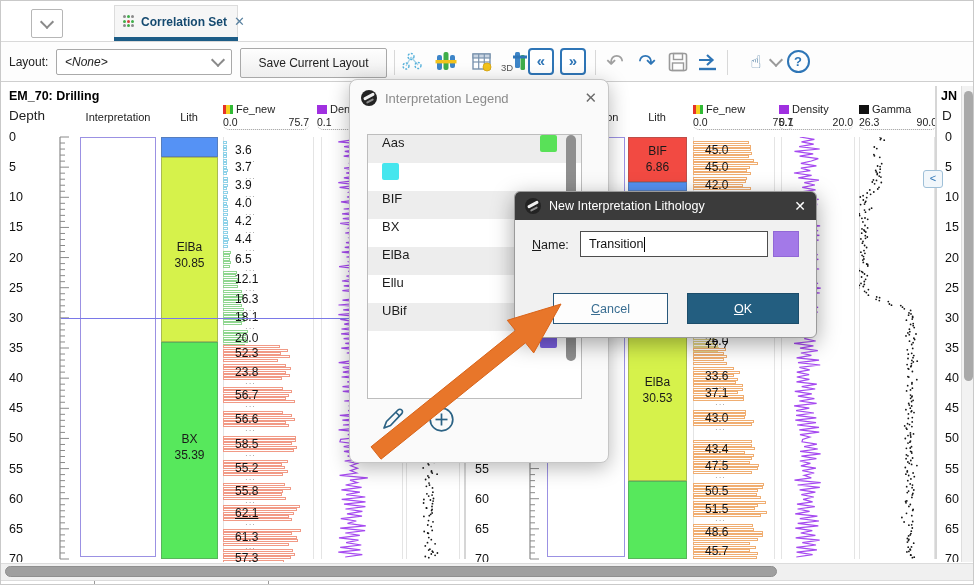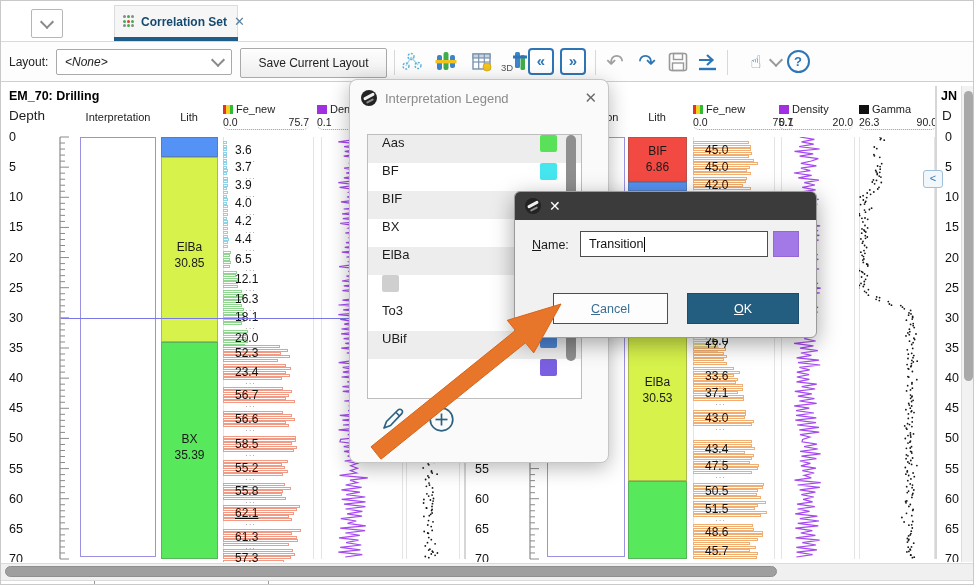--- a/index.html
+++ b/index.html
@@ -453,21 +453,21 @@
         <div class="febar" style="left: 222px; top: 269.926px; width: 58.1093px; height: 3px; border: 1px solid rgb(241, 154, 134);"></div>
         <div class="febar" style="left: 222px; top: 273.326px; width: 66.8568px; height: 3px; border: 1px solid rgb(241, 154, 134);"></div>
         <div class="febar" style="left: 222px; top: 276.726px; width: 54.885px; height: 3px; border: 1px solid rgb(241, 154, 134);"></div>
         <div class="felabel" style="left: 234px; top: 271.426px;">52.3</div>
         <div class="fedots" style="left: 244px; top: 282.426px;">···</div>
         <div class="febar" style="left: 222px; top: 281.814px; width: 63.0471px; height: 3px; border: 1px solid rgb(241, 154, 134);"></div>
         <div class="febar" style="left: 222px; top: 285.214px; width: 68.3425px; height: 3px; border: 1px solid rgb(241, 154, 134);"></div>
         <div class="febar" style="left: 222px; top: 288.614px; width: 62.5685px; height: 3px; border: 1px solid rgb(241, 154, 134);"></div>
         <div class="febar" style="left: 222px; top: 292.014px; width: 67.0721px; height: 3px; border: 1px solid rgb(241, 154, 134);"></div>
         <div class="febar" style="left: 222px; top: 295.414px; width: 59.4824px; height: 3px; border: 1px solid rgb(241, 154, 134);"></div>
-        <div class="felabel" style="left: 234px; top: 290.114px;">23.4</div>
+        <div class="felabel" style="left: 234px; top: 290.114px;">23.8</div>
         <div class="fedots" style="left: 244px; top: 301.114px;">···</div>
         <div class="febar" style="left: 222px; top: 304.723px; width: 60.3753px; height: 3px; border: 1px solid rgb(241, 154, 134);"></div>
         <div class="febar" style="left: 222px; top: 308.123px; width: 69.0102px; height: 3px; border: 1px solid rgb(241, 154, 134);"></div>
         <div class="febar" style="left: 222px; top: 311.523px; width: 66.2387px; height: 3px; border: 1px solid rgb(241, 154, 134);"></div>
         <div class="febar" style="left: 222px; top: 314.923px; width: 62.6625px; height: 3px; border: 1px solid rgb(241, 154, 134);"></div>
         <div class="febar" style="left: 222px; top: 318.323px; width: 71.5818px; height: 3px; border: 1px solid rgb(241, 154, 134);"></div>
         <div class="felabel" style="left: 234px; top: 313.023px;">56.7</div>
         <div class="fedots" style="left: 244px; top: 324.023px;">···</div>
         <div class="febar" style="left: 222px; top: 328.837px; width: 59.8687px; height: 3px; border: 1px solid rgb(241, 154, 134);"></div>
         <div class="febar" style="left: 222px; top: 332.237px; width: 68.8852px; height: 3px; border: 1px solid rgb(241, 154, 134);"></div>
@@ -1274,41 +1274,37 @@
     <span class="logo"></span>
     <span id="legend-title">Interpretation Legend</span>
     <span id="legend-close">✕</span>
   </div>
   <div id="legend-list">
       <div class="lrow odd">
         <span class="lbl">Aas</span>
         <span class="csw" style="background: rgb(89, 225, 88);"></span>
       </div>
       <div class="lrow">
-        <span class="lbl">BF</span>
         <span class="csw" style="background: rgb(69, 230, 238);"></span>
       </div>
       <div class="lrow odd">
         <span class="lbl">BIF</span>
         <span class="csw" style="background: rgb(207, 207, 207);"></span>
       </div>
       <div class="lrow">
         <span class="lbl">BX</span>
         <span class="csw" style="background: rgb(207, 207, 207);"></span>
       </div>
       <div class="lrow odd">
         <span class="lbl">ElBa</span>
         <span class="csw" style="background: rgb(207, 207, 207);"></span>
       </div>
       <div class="lrow">
+        <span class="lbl">Ellu</span>
         <span class="csw" style="background: rgb(207, 207, 207);"></span>
-      </div>
-      <div class="lrow">
-        <span class="lbl">To3</span>
-        <span class="csw" style="background: rgb(79, 189, 85);"></span>
       </div>
       <div class="lrow odd">
         <span class="lbl">UBif</span>
         <span class="csw" style="background: rgb(77, 134, 214);"></span>
       </div>
       <div class="lrow">
         <span class="lbl"></span>
         <span class="csw" style="background: rgb(122, 95, 224);"></span>
       </div>
     </div>
@@ -1325,20 +1321,21 @@
     <svg width="27" height="27" viewBox="0 0 27 27">
       <circle cx="13.5" cy="13.5" r="11.3" fill="none" stroke="#2b6284" stroke-width="1.7"></circle>
       <line x1="13.5" y1="7.5" x2="13.5" y2="19.5" stroke="#2b6284" stroke-width="1.7"></line>
       <line x1="7.5" y1="13.5" x2="19.5" y2="13.5" stroke="#2b6284" stroke-width="1.7"></line>
     </svg>
   </div>
 
   <div id="litho-dialog">
     <div id="litho-titlebar">
       <span class="logo"></span>
+      <span id="litho-title">New Interpretation Lithology</span>
       <span id="litho-close">✕</span>
     </div>
     <div id="litho-name-label"><u>N</u><span>ame:</span></div>
     <div id="litho-name-input">
         <span>Transition</span>
         <span class="caret"></span>
       </div>
     <div id="litho-swatch" style="background: rgb(163, 121, 232);"></div>
     <div id="litho-ok">
         <span><u>O</u><span>K</span></span>

